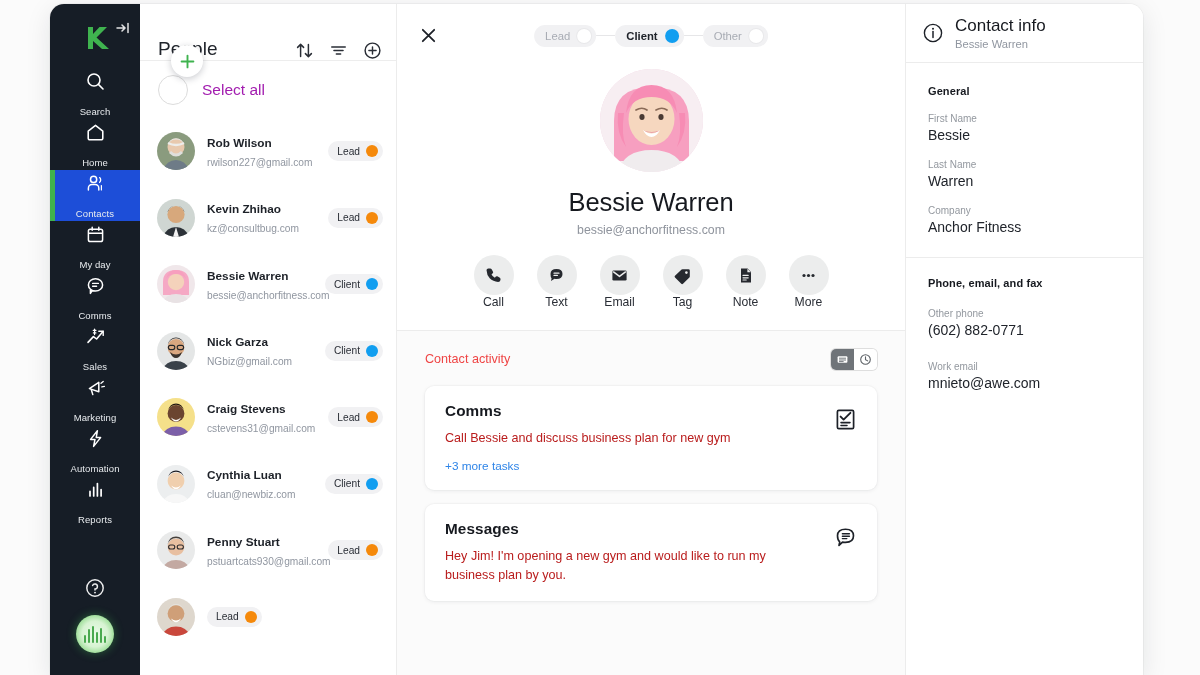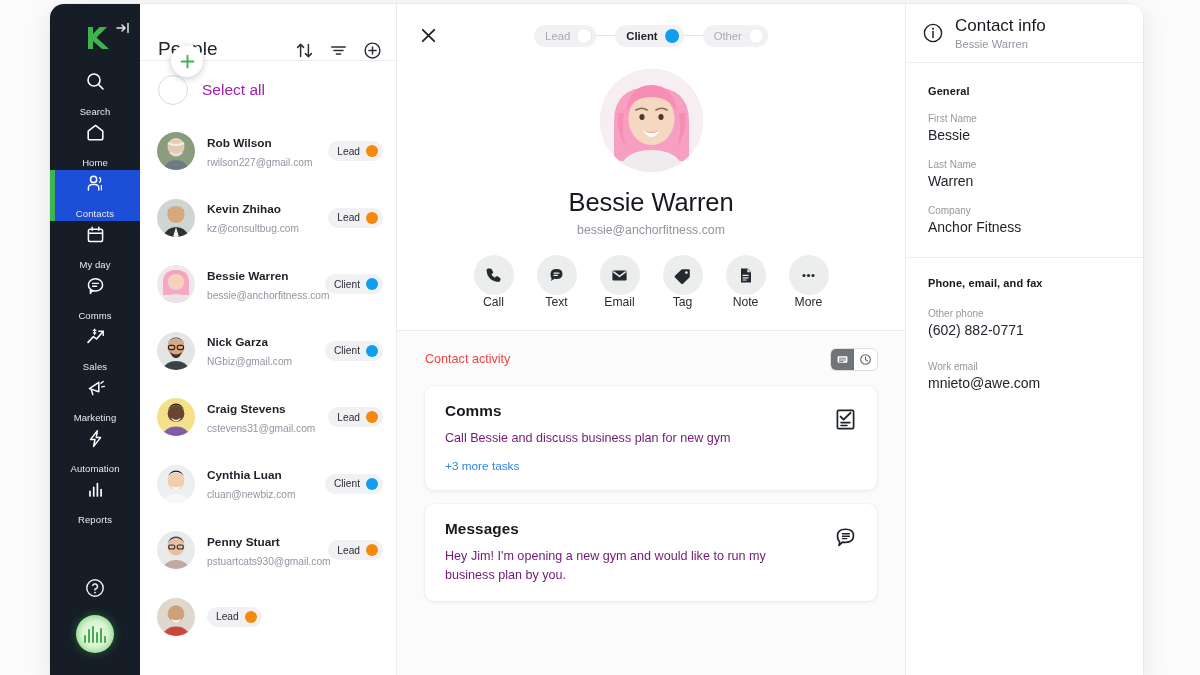--- a/index.html
+++ b/index.html
@@ -352,21 +352,21 @@
   }
   .card-title {
     font-size: 15.3px;
     font-weight: bold;
     color: #16191f;
     letter-spacing: .1px;
   }
   .card-body {
     margin-top: 9px;
     font-size: 12.6px;
-    color: #701a75;
+    color: #b91c1c;
     line-height: 1.45;
     max-width: 330px;
   }
   .card-link {
     margin-top: 12px;
     font-size: 11.8px;
     color: #2f85e8;
     cursor: pointer;
   }
   .card-icon {

